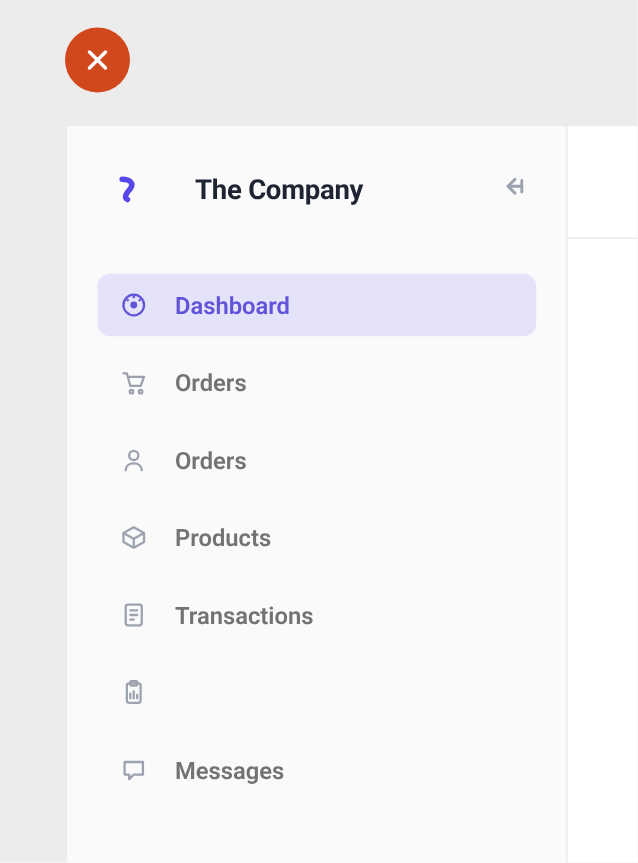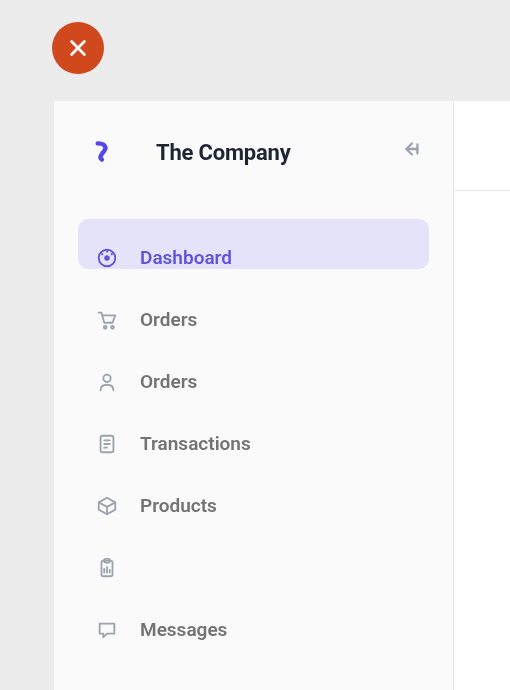--- a/index.html
+++ b/index.html
@@ -68,21 +68,21 @@
     height: 28px;
     display:flex;
     align-items:center;
     justify-content:center;
     cursor:pointer;
     color:#9ca3af;
   }
   .nav { padding: 0 24px; }
   .nav-item {
     display: flex;
-    align-items: flex-end;
+    align-items: center;
     height: 50px;
     padding: 0 18px;
     border-radius: 10px;
     cursor: pointer;
     margin-bottom: 12px;
   }
   .nav-item .icon {
     width: 22px;
     height: 22px;
     display:flex;
@@ -176,39 +176,39 @@
           <svg width="22" height="22" viewBox="0 0 24 24" fill="none" stroke="currentColor" stroke-width="2" stroke-linecap="round" stroke-linejoin="round">
             <circle cx="12" cy="8" r="4"></circle>
               <path d="M5 21c0-4 3-6 7-6s7 2 7 6"></path>
           </svg>
         </span>
         <span class="label">Orders</span>
       </div>
 
       <div class="nav-item">
         <span class="icon">
+          <svg width="22" height="22" viewBox="0 0 24 24" fill="none" stroke="currentColor" stroke-width="2" stroke-linejoin="round">
+            <path d="M12 3l9 5v8l-9 5-9-5V8z"></path>
+              <path d="M3 8l9 5 9-5"></path>
+              <path d="M12 13v8"></path>
+          </svg>
+        </span>
+        <span class="label">Products</span>
+      </div>
+
+      <div class="nav-item">
+        <span class="icon">
           <svg width="22" height="22" viewBox="0 0 24 24" fill="none" stroke="currentColor" stroke-width="2" stroke-linecap="round" stroke-linejoin="round">
             <rect x="5" y="3" width="14" height="18" rx="2"></rect>
               <line x1="9" y1="8" x2="15" y2="8"></line>
               <line x1="9" y1="12" x2="15" y2="12"></line>
               <line x1="9" y1="16" x2="12" y2="16"></line>
           </svg>
         </span>
         <span class="label">Transactions</span>
-      </div>
-
-      <div class="nav-item">
-        <span class="icon">
-          <svg width="22" height="22" viewBox="0 0 24 24" fill="none" stroke="currentColor" stroke-width="2" stroke-linejoin="round">
-            <path d="M12 3l9 5v8l-9 5-9-5V8z"></path>
-              <path d="M3 8l9 5 9-5"></path>
-              <path d="M12 13v8"></path>
-          </svg>
-        </span>
-        <span class="label">Products</span>
       </div>
 
       <div class="nav-item">
         <span class="icon">
           <svg width="22" height="22" viewBox="0 0 24 24" fill="none" stroke="currentColor" stroke-width="2" stroke-linecap="round" stroke-linejoin="round">
             <rect x="6" y="4" width="12" height="17" rx="2"></rect>
               <rect x="9" y="2" width="6" height="4" rx="1"></rect>
             <line x1="9" y1="17" x2="9" y2="13"></line>
               <line x1="12" y1="17" x2="12" y2="11"></line>
               <line x1="15" y1="17" x2="15" y2="14"></line>

